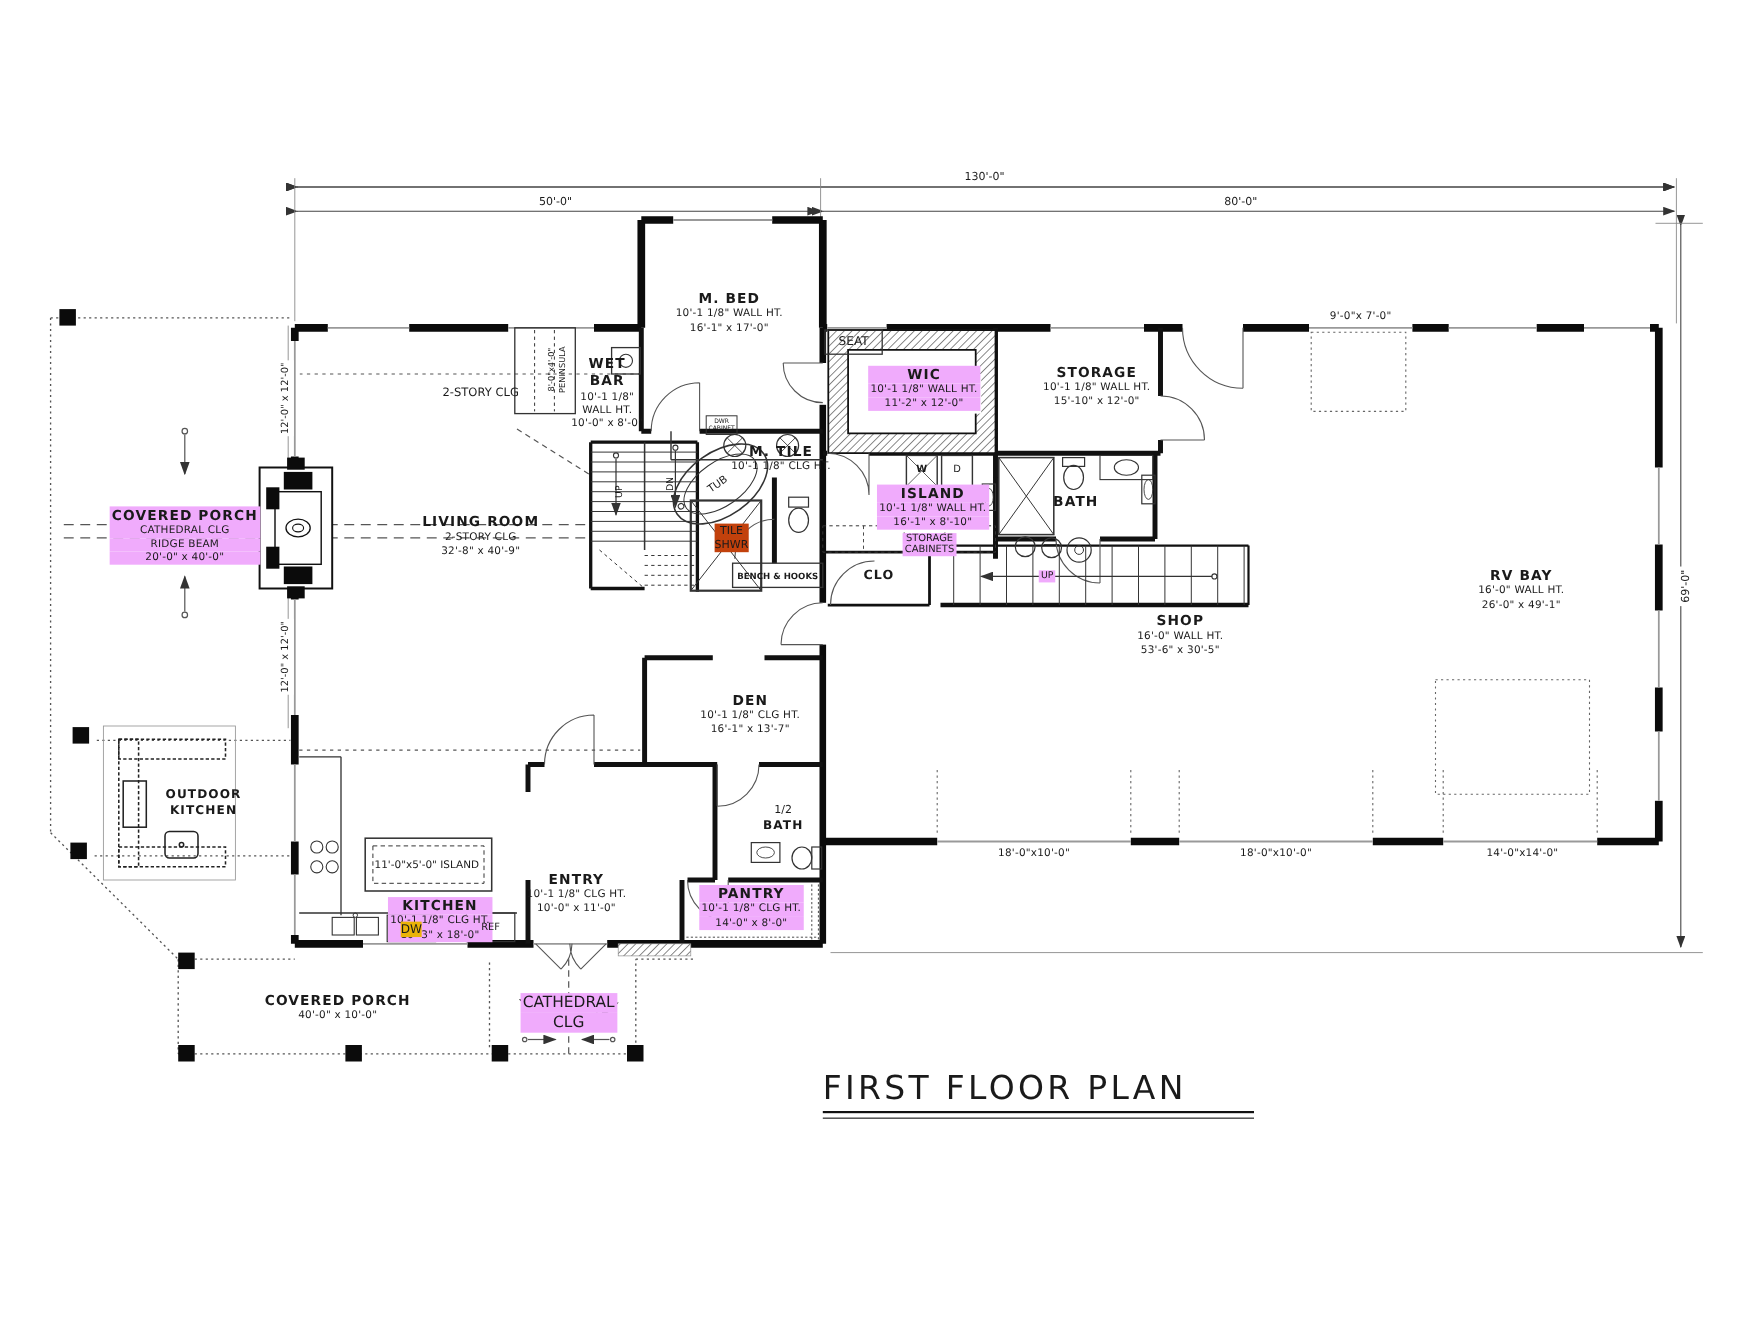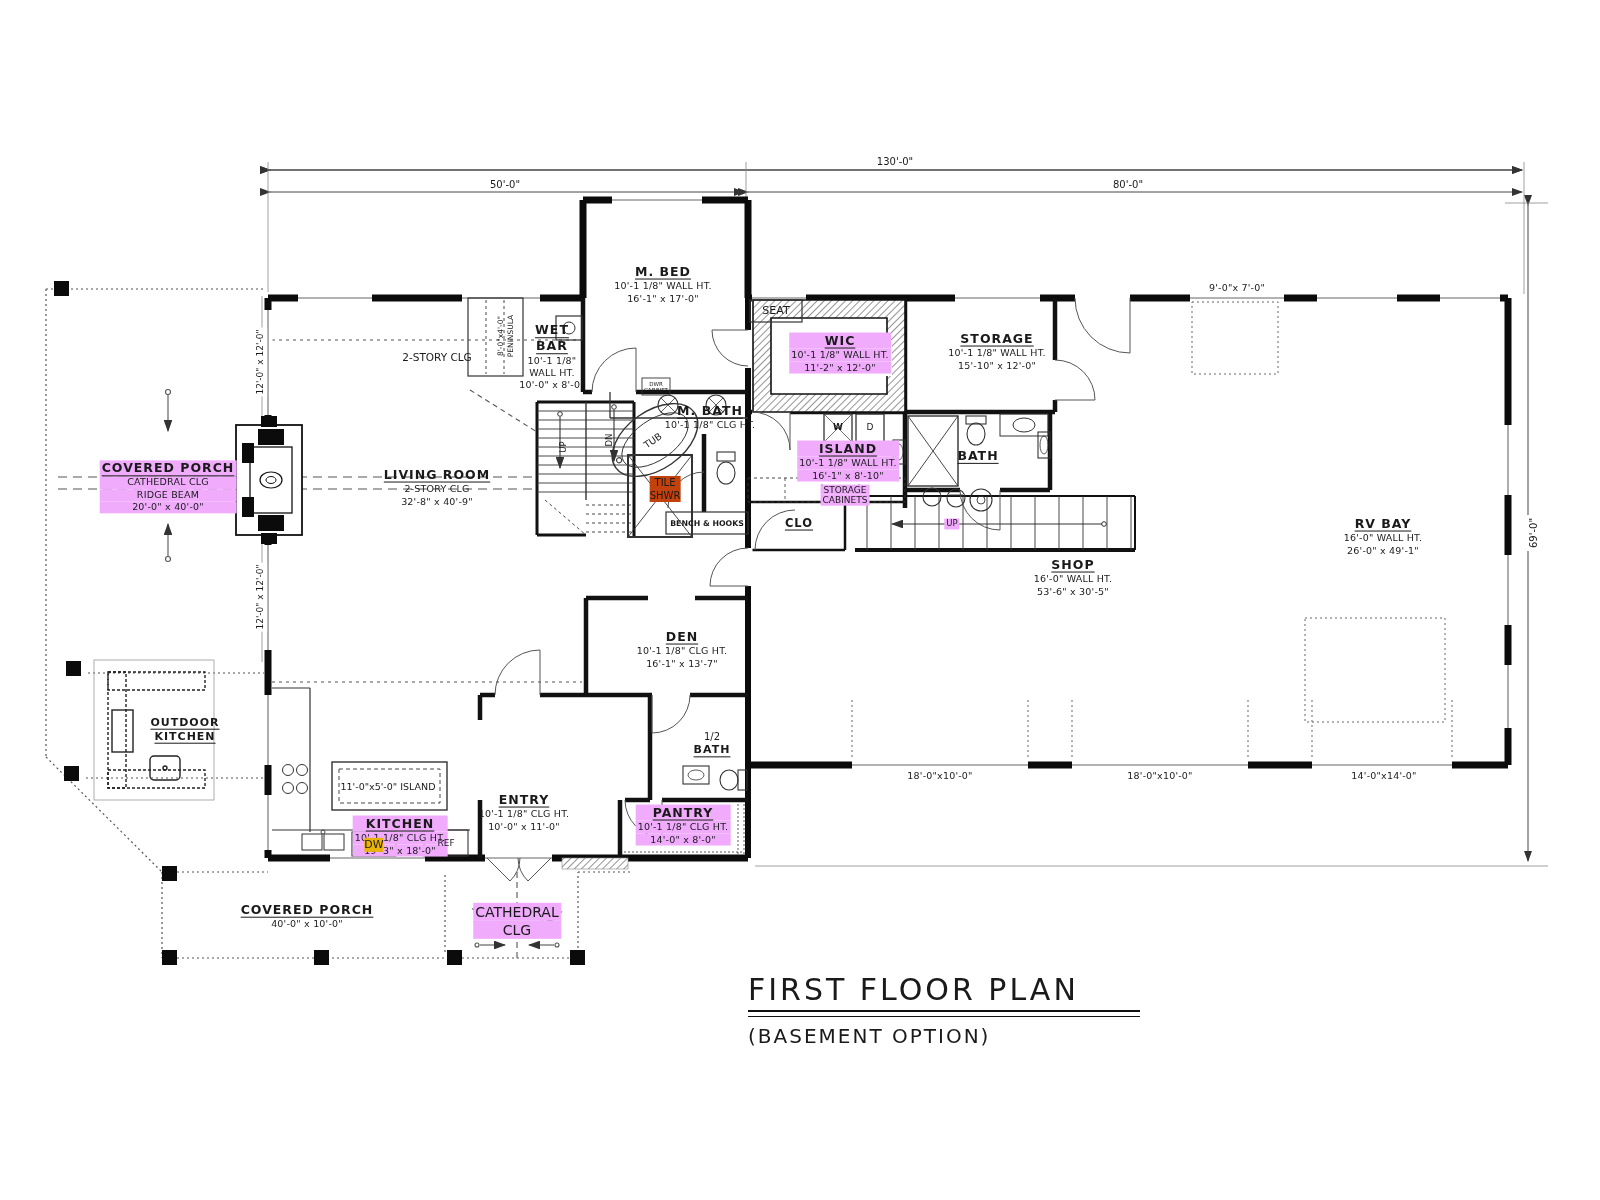--- a/index.html
+++ b/index.html
@@ -1,21 +1,21 @@
 <!DOCTYPE html>
 <html><head>
 <meta charset="utf-8">
 <style>
   html,body{margin:0;padding:0;background:#fff;}
   #plan{position:relative;width:1600px;height:1200px;background:#fff;overflow:hidden;
         font-family:"DejaVu Sans",sans-serif;color:#1a1a1a;}
   #plan svg{position:absolute;left:0;top:0;}
   .lbl{position:absolute;transform:translate(-50%,-50%);text-align:center;white-space:nowrap;
        line-height:1.3;color:#1a1a1a;}
-  .rm{font-size:12.5px;font-weight:bold;letter-spacing:1px;text-decoration:underline;text-underline-offset:3px;}
+  .rm{font-size:12.5px;font-weight:bold;letter-spacing:1px;text-underline-offset:3px;}
   .sub{font-size:9.5px;letter-spacing:0.2px;}
   .dim{font-size:10px;background:#fff;padding:0 3px;}
   .dimsm{font-size:9px;background:#fff;padding:0 2px;}
   .tiny{font-size:8.5px;}
   .micro{font-size:5.5px;line-height:1.1;}
   .bg{background:#f0abfc;padding:0 2px;}
   #titleblock{position:absolute;left:748px;top:972px;width:400px;}
   #title-main{font-size:30px;font-weight:normal;letter-spacing:3px;white-space:nowrap;}
   #title-rule{width:392px;height:4px;border-top:2px solid #111;border-bottom:1px solid #111;margin-top:3px;}
   #title-sub{font-size:20px;letter-spacing:2px;margin-top:7px;white-space:nowrap;}
@@ -311,21 +311,21 @@
 </div>
 
 <div class="lbl" style="left:437px;top:358px;font-size:10.5px">2-STORY CLG</div>
 
 <div class="lbl micro" style="left:656px;top:387px">
   <div>DWR</div>
   <div>CABINET</div>
 </div>
 
 <div class="lbl" style="left:710px;top:417px">
-  <div class="rm">M. BATH</div>
+  <div class="rm">M. TILE</div>
   <div class="sub">10'-1 1/8" CLG HT.</div>
 </div>
 
 <div class="lbl" style="left:653px;top:441px;font-size:9.5px;transform:translate(-50%,-50%) rotate(-35deg)">TUB</div>
 
 <div class="lbl" style="left:665px;top:489px;font-size:10px;background:#c2410c">
   <div>TILE</div>
   <div>SHWR</div>
 </div>
 
@@ -438,16 +438,15 @@
 </div>
 
 <div class="lbl" style="left:517px;top:921px;font-size:14px">
   <div class="bg">CATHEDRAL</div>
   <div class="bg">CLG</div>
 </div>
 
 <div id="titleblock">
   <div id="title-main">FIRST FLOOR PLAN</div>
   <div id="title-rule"></div>
-  <div id="title-sub">(BASEMENT OPTION)</div>
 </div>
 
 </div>
 
 </body></html>

